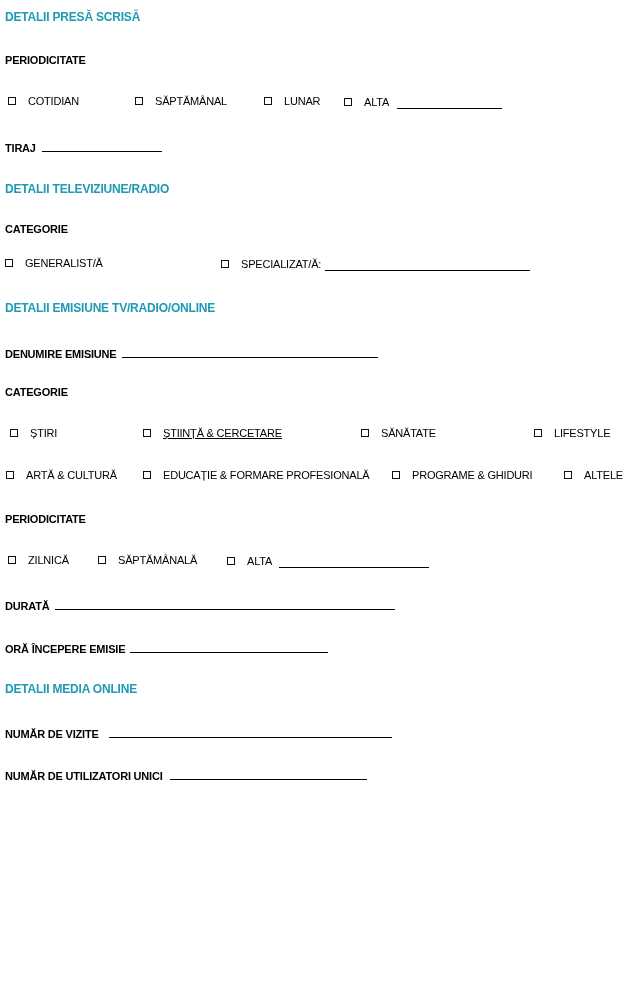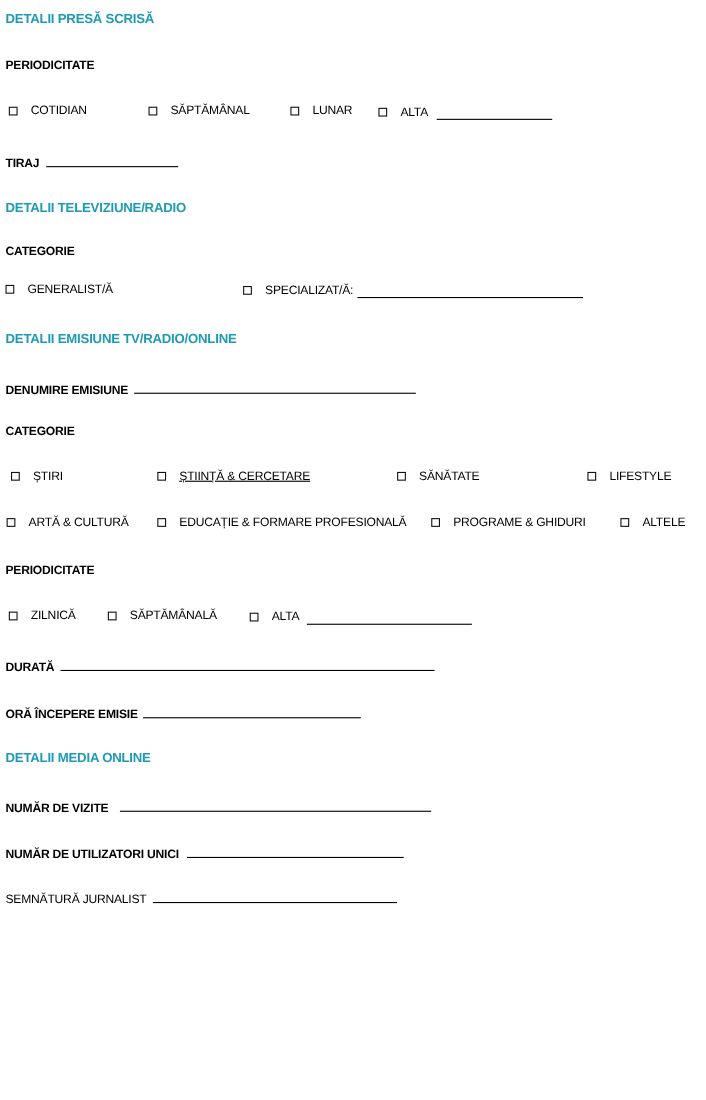--- a/index.html
+++ b/index.html
@@ -153,16 +153,15 @@
   <div class="line lbl-bold" style="top:596px;"><span>DURATĂ</span><span class="fill f-durata"></span></div>
 
   <div class="line lbl-bold" style="top:639px;"><span>ORĂ ÎNCEPERE EMISIE</span><span class="fill f-ora"></span></div>
 
   <div class="line sec-title" style="top:682px;">DETALII MEDIA ONLINE</div>
 
   <div class="line lbl-bold" style="top:724px;"><span>NUMĂR DE VIZITE</span><span class="fill f-vizite"></span></div>
 
   <div class="line lbl-bold" style="top:766px;"><span>NUMĂR DE UTILIZATORI UNICI</span><span class="fill f-unici"></span></div>
 
-  <div class="line lbl-reg" style="top:807px;"><span>SEMNĂTURĂ JURNALIST</span><span class="fill f-jurnalist"></span></div>
 
 
 </div>
 
 </body></html>

